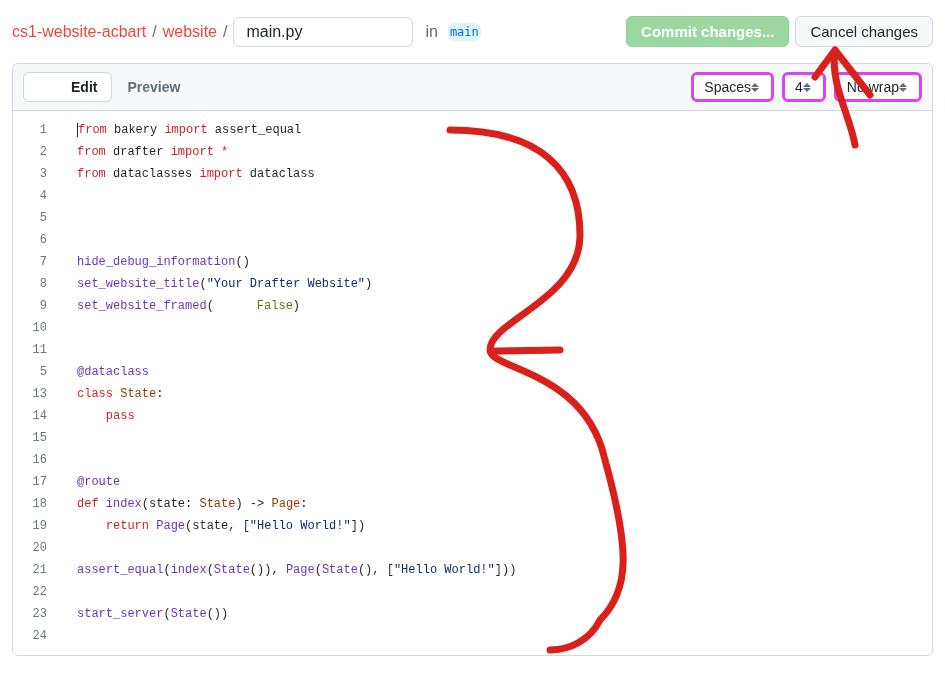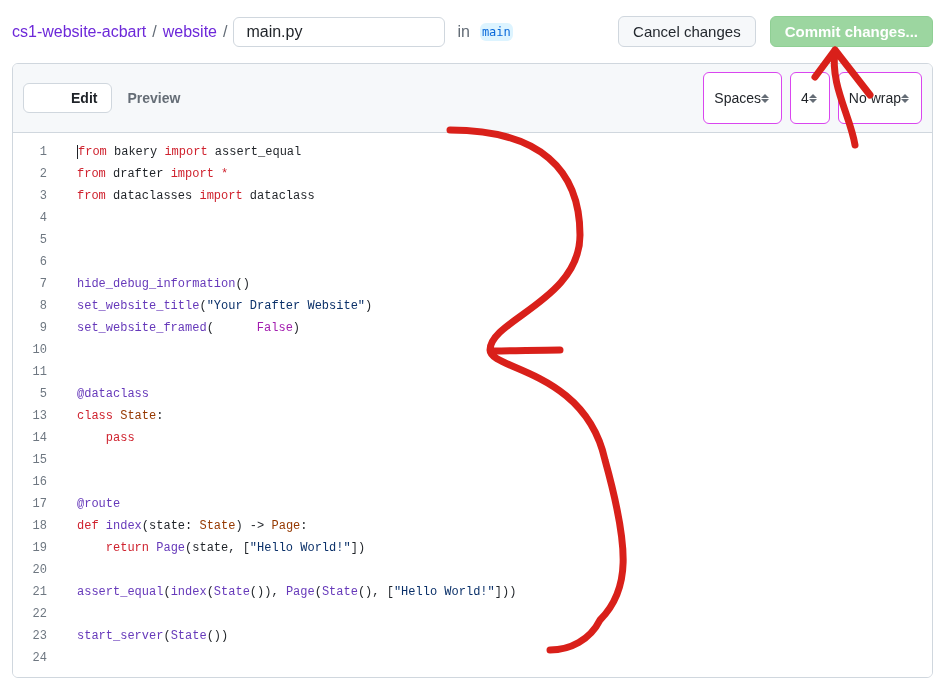--- a/index.html
+++ b/index.html
@@ -19,28 +19,28 @@
       padding: 16px 12px 16px 12px;
       gap: 6px;
     }
     .breadcrumb {
       display: flex;
       align-items: center;
       gap: 6px;
       font-size: 16px;
       font-weight: 400;
     }
-    .breadcrumb a { color: #6d28d9; text-decoration: none; }
+    .breadcrumb a { color: #ef4444; text-decoration: none; }
     .breadcrumb-sep { color: #636c76; }
     .filename-input {
       border: 1px solid #d0d7de;
       border-radius: 6px;
       padding: 5px 12px;
       font-size: 16px;
-      width: 212px;
+      width: 180px;
       background: #fff;
       color: #1f2328;
     }
     .in-label { color: #636c76; font-size: 16px; margin-left: 6px; }
     .branch-badge {
       background: #ddf4ff;
       color: #0969da;
       font-family: ui-monospace, SFMono-Regular, "SF Mono", Menlo, Consolas, monospace;
       font-size: 12px;
       padding: 2px 2px;
@@ -89,24 +89,24 @@
       color: #656d76;
     }
     .tab-btn.active {
       background: #fff;
       border-color: #d0d7de;
       color: #1f2328;
       padding-left: 47px;
     }
     .toolbar-spacer { flex: 1; }
     .select {
-      border: 1px solid #d946ef;
-      background: #fff;
-      border-radius: 6px;
-      padding: 17px 10px;
+      border: 3px solid #d946ef;
+      background: #fff;
+      border-radius: 6px;
+      padding: 4px 10px;
       font-size: 14px;
       cursor: pointer;
       display: flex;
       align-items: center;
       margin-left: 8px;
       color: #1f2328;
     }
     .sort-icon { width: 10px; height: 14px; display: inline-flex; flex-direction: column; justify-content: center; gap: 1px; }
     .sort-icon::before, .sort-icon::after {
       content: '';
@@ -136,21 +136,21 @@
       flex: 1;
       padding: 8px 0;
       white-space: pre;
     }
     .code .line { padding-left: 12px; height: 22px; }
     .tok-kw { color: #cf222e; }
     .tok-fn { color: #6639ba; }
     .tok-cls { color: #953800; }
     .tok-str { color: #0a3069; }
     .tok-dec { color: #6639ba; }
-    .tok-bool { color: #a21caf; padding-left: 43px; }
+    .tok-bool { color: #4d7c0f; padding-left: 43px; }
     .cursor {
       display: inline-block;
       width: 0;
       border-left: 1px solid #1f2328;
       height: 14px;
       vertical-align: middle;
     }
     .annotation {
       position: absolute;
       pointer-events: none;
@@ -164,22 +164,22 @@
   <div class="breadcrumb">
     <a href="#">cs1-website-acbart</a>
     <span class="breadcrumb-sep">/</span>
     <a href="#">website</a>
     <span class="breadcrumb-sep">/</span>
     <input class="filename-input" value="main.py" style="">
     <span class="in-label">in</span>
     <span class="branch-badge">main</span>
   </div>
   <div class="header-spacer"></div>
+  <button class="btn btn-primary" style="margin-left:8px;">Commit changes...</button>
   <button class="btn">Cancel changes</button>
-  <button class="btn btn-primary" style="margin-left:8px;">Commit changes...</button>
 </div>
 
 <div class="editor-wrap">
   <div class="editor-toolbar">
     <button class="tab-btn active">Edit</button>
     <button class="tab-btn">Preview</button>
     <div class="toolbar-spacer"></div>
     <div class="select">
       <span>Spaces</span>
       <span class="sort-icon"></span>

